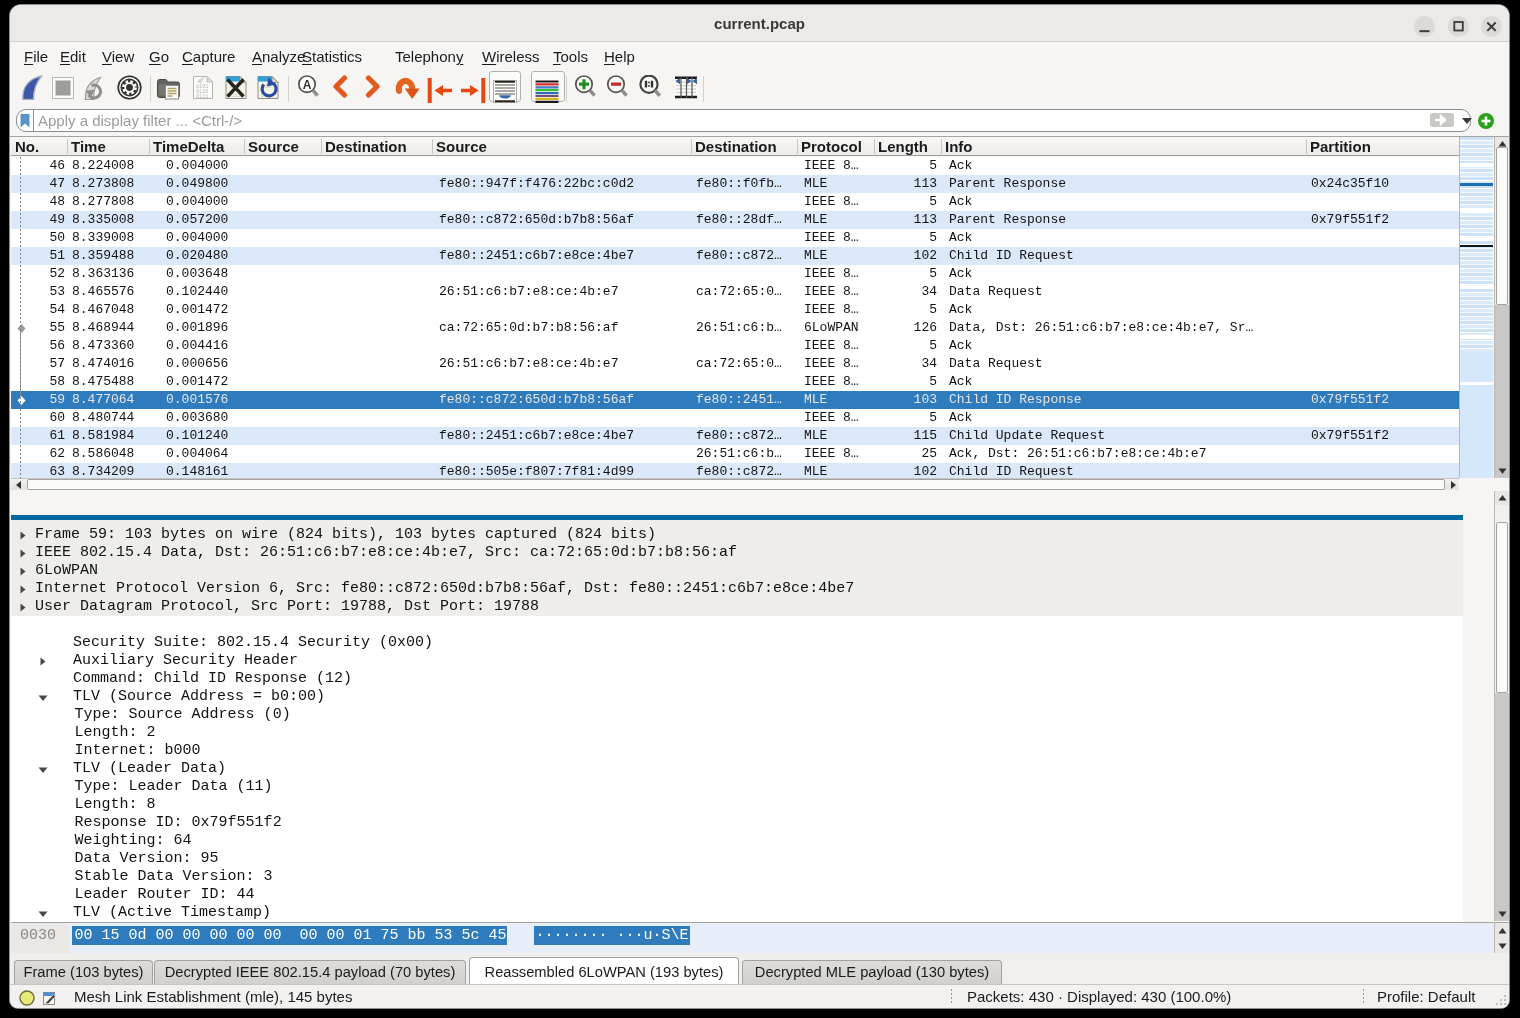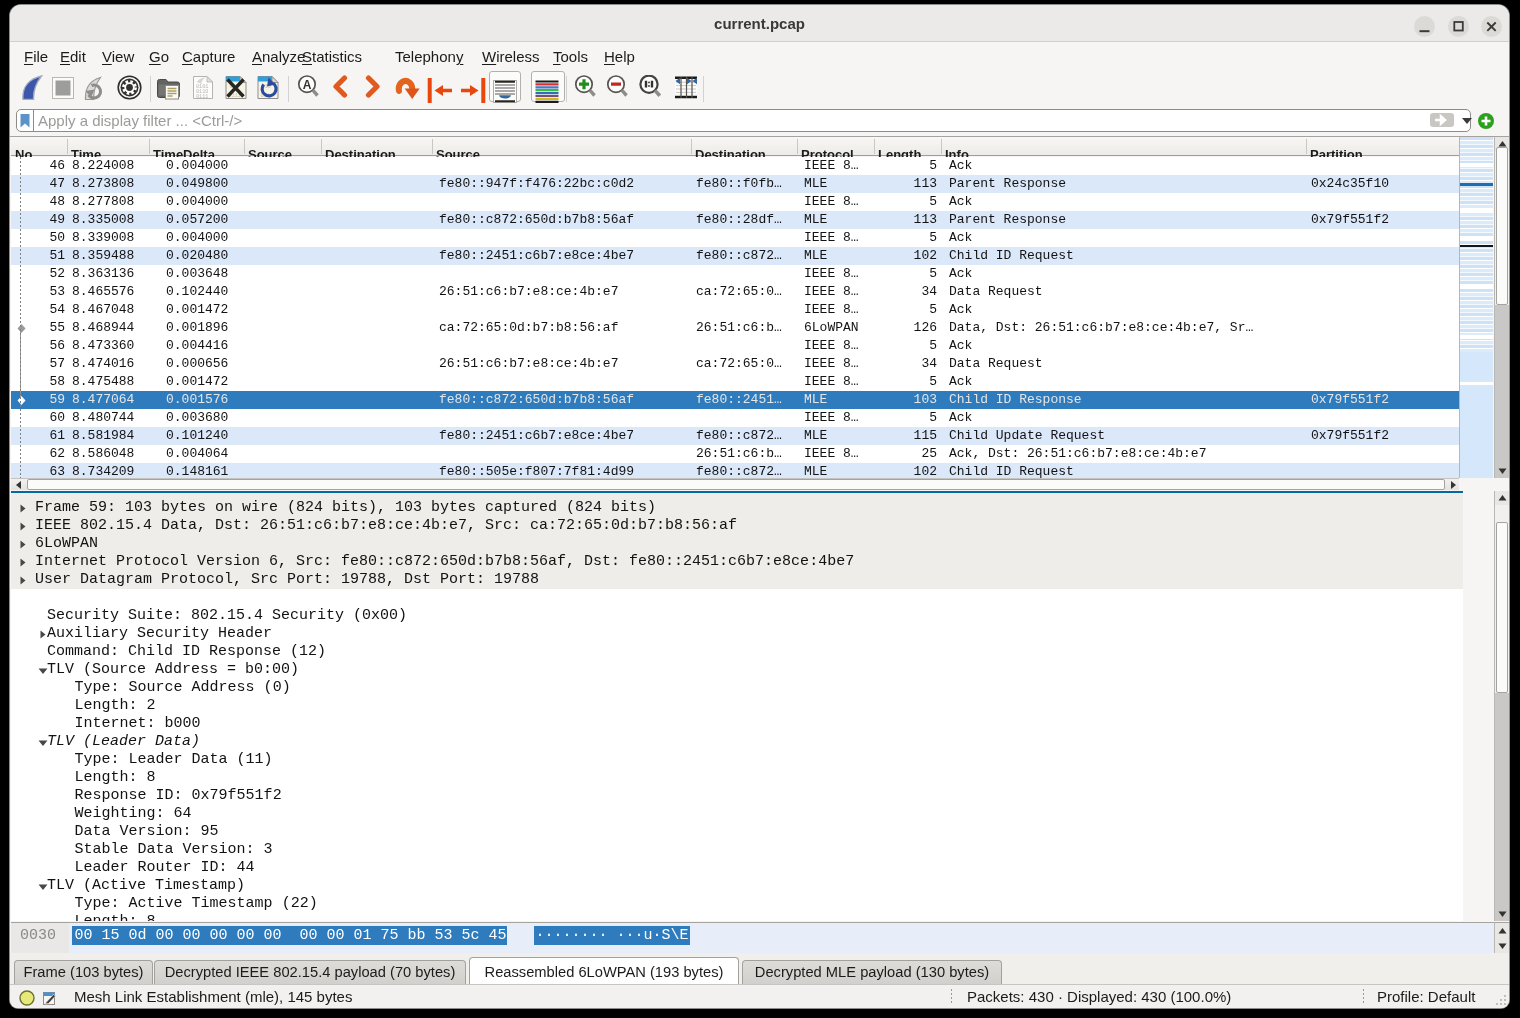--- a/index.html
+++ b/index.html
@@ -16,26 +16,26 @@
 .winbtn { position:absolute; top:10.5px; width:21px; height:21px; border-radius:50%; background:#dcdad7; }
 .winbtn svg { position:absolute; left:0; top:0; }
 
 .menuitem { position:absolute; top:43px; font-size:15px; color:#1b1b1b; white-space:pre; }
 .menuitem u { text-decoration:underline; text-underline-offset:2px; }
 .tbsep { position:absolute; top:6px; width:1px; height:26px; background:#d4d2cf; }
 .ticon { position:absolute; top:70px; }
 .pressed { position:absolute; top:66px; width:34px; height:31px; background:#fbfbfa; border:1px solid #b3b1ae; border-radius:3px; }
 
 #filterrow { position:absolute; left:0; top:101px; width:100%; height:31px; border-bottom:1px solid #a5a3a0; background:#f6f5f3; }
-#filterinput { position:absolute; left:6px; top:3px; width:1455px; height:23px; background:#fff; border:1px solid #8e8c89; border-radius:5px; }
+#filterinput { position:absolute; left:6px; top:3px; width:1455px; height:23px; background:#fff; border:1px solid #8e8c89; border-radius:10px; }
 #filterinput .ph { position:absolute; left:21px; top:0; height:21px; line-height:21px; font-size:15px; color:#9b9b99; }
 #fbsep { position:absolute; left:16px; top:0px; width:1px; height:21px; background:#8e8c89; }
 
 #plheader { position:absolute; left:1px; top:132px; width:1448px; height:19px; background:linear-gradient(#f8f7f5,#edebe8); border-bottom:1px solid #9e9c99; }
-#plheader span { position:absolute; top:8px; height:19px; line-height:19px; font-size:13px; font-weight:bold; color:#1b1b1b; }
+#plheader span { position:absolute; top:0; height:19px; line-height:19px; font-size:15px; font-weight:bold; color:#1b1b1b; }
 #plheader i { position:absolute; top:2px; width:1px; height:15px; background:#c9c7c4; }
 #rows { position:absolute; left:1px; top:152px; width:1448px; height:321px; background:#fff; overflow:hidden; font-family:"Liberation Mono", monospace; font-size:13px; color:#131313; }
 .row { position:absolute; left:0; width:1448px; height:18px; line-height:18px; white-space:pre; }
 .row.blue { background:#dbe8fa; }
 .row.sel { background:#2e7cbe; color:#e5e5e5; }
 .row span { position:absolute; top:0; height:18px; line-height:18px; }
 .c-no { left:20px; width:34px; text-align:right; }
 .c-t  { left:61px; }
 .c-td { left:155px; }
 .c-s  { left:428px; }
@@ -45,26 +45,26 @@
 .c-i  { left:938px; }
 .c-pt { left:1300px; }
 #dashline { position:absolute; left:10px; top:152px; width:1px; height:321px; background-image:linear-gradient(#808080 55%, transparent 55%); background-size:1px 4px; }
 
 #minimap { position:absolute; left:1449px; top:132px; width:34px; height:341px; background:#fdfdfd; border-left:1px solid #b9b7b4; overflow:hidden; }
 #vscroll1 { position:absolute; left:1484px; top:132px; width:15px; height:341px; background:#cac8c6; border-left:1px solid #b9b7b4; overflow:hidden; }
 #hscroll1 { position:absolute; left:1px; top:473px; width:1448px; height:12px; background:linear-gradient(#f2f1ef,#e4e2df); border-top:1px solid #c5c3c0; }
 .sbtn { position:absolute; background:#e9e7e4; }
 .slider { position:absolute; background:#fbfbfa; border:1px solid #a5a3a0; border-radius:2px; }
 
-#details { position:absolute; left:1px; top:486px; width:1452px; height:430px; background:#fff; border-top:2px solid #0369a1; overflow:hidden; font-family:"Liberation Mono", monospace; font-size:15px; color:#121212; }
+#details { position:absolute; left:1px; top:510px; width:1452px; height:430px; background:#fff; border-top:5px solid #0369a1; overflow:hidden; font-family:"Liberation Mono", monospace; font-size:15px; color:#121212; }
 #detgray { position:absolute; left:0; top:0; width:1483px; height:96px; background:#eeedea; }
 .dline { position:absolute; left:0; width:1483px; height:18px; line-height:18px; white-space:pre; }
 .dline.sel { background:#2f81c3; color:#fff; }
 .dline.l1 { padding-left:24px; }
-.dline.l2 { padding-left:36px; }
+.dline.l2 { padding-left:62px; }
 .dline.l3 { padding-left:63.6px; }
 #vscroll2 { position:absolute; left:1484px; top:486px; width:15px; height:430px; background:#cac8c6; border-left:1px solid #b9b7b4; }
 .tri { position:absolute; }
 
 #hexpane { position:absolute; left:1px; top:917px; width:1483px; height:31px; background:#e7eef9; border-top:1px solid #a5a3a0; font-family:"Liberation Mono", monospace; font-size:15px; }
 #hexoffcol { position:absolute; left:0; top:0; width:58px; height:31px; background:#e9e8e6; }
 #vscroll3 { position:absolute; left:1484px; top:917px; width:15px; height:31px; background:#e9e7e4; border-left:1px solid #b9b7b4; border-top:1px solid #a5a3a0; }
 
 #tabbar { position:absolute; left:0; top:948px; width:100%; height:31px; background:#f0efec; }
 .tab { position:absolute; top:7px; height:24px; line-height:23px; font-size:14.7px; color:#1b1b1b; text-align:center; background:linear-gradient(#dedcd9,#d2d0cd); border:1px solid #a3a19e; border-bottom:none; border-radius:4px 4px 0 0; }
@@ -350,21 +350,21 @@
     <div class="dline l1" style="top:42px;">6LoWPAN</div>
     <div class="dline l1" style="top:60px;">Internet Protocol Version 6, Src: fe80::c872:650d:b7b8:56af, Dst: fe80::2451:c6b7:e8ce:4be7</div>
     <div class="dline l1" style="top:78px;">User Datagram Protocol, Src Port: 19788, Dst Port: 19788</div>
     <div class="dline l2" style="top:114px;">Security Suite: 802.15.4 Security (0x00)</div>
     <div class="dline l2" style="top:132px;">Auxiliary Security Header</div>
     <div class="dline l2" style="top:150px;">Command: Child ID Response (12)</div>
     <div class="dline l2" style="top:168px;">TLV (Source Address = b0:00)</div>
     <div class="dline l3" style="top:186px;">Type: Source Address (0)</div>
     <div class="dline l3" style="top:204px;">Length: 2</div>
     <div class="dline l3" style="top:222px;">Internet: b000</div>
-    <div class="dline l2" style="top:240px;font-style:italic;">TLV (Leader Data)</div>
+    <div class="dline l2" style="top:240px;">TLV (Leader Data)</div>
     <div class="dline l3" style="top:258px;">Type: Leader Data (11)</div>
     <div class="dline l3" style="top:276px;">Length: 8</div>
     <div class="dline l3" style="top:294px;">Response ID: 0x79f551f2</div>
     <div class="dline l3" style="top:312px;">Weighting: 64</div>
     <div class="dline l3" style="top:330px;">Data Version: 95</div>
     <div class="dline l3" style="top:348px;">Stable Data Version: 3</div>
     <div class="dline l3" style="top:366px;">Leader Router ID: 44</div>
     <div class="dline l2" style="top:384px;">TLV (Active Timestamp)</div>
     <div class="dline l3" style="top:402px;">Type: Active Timestamp (22)</div>
     <div class="dline l3" style="top:420px;">Length: 8</div>

